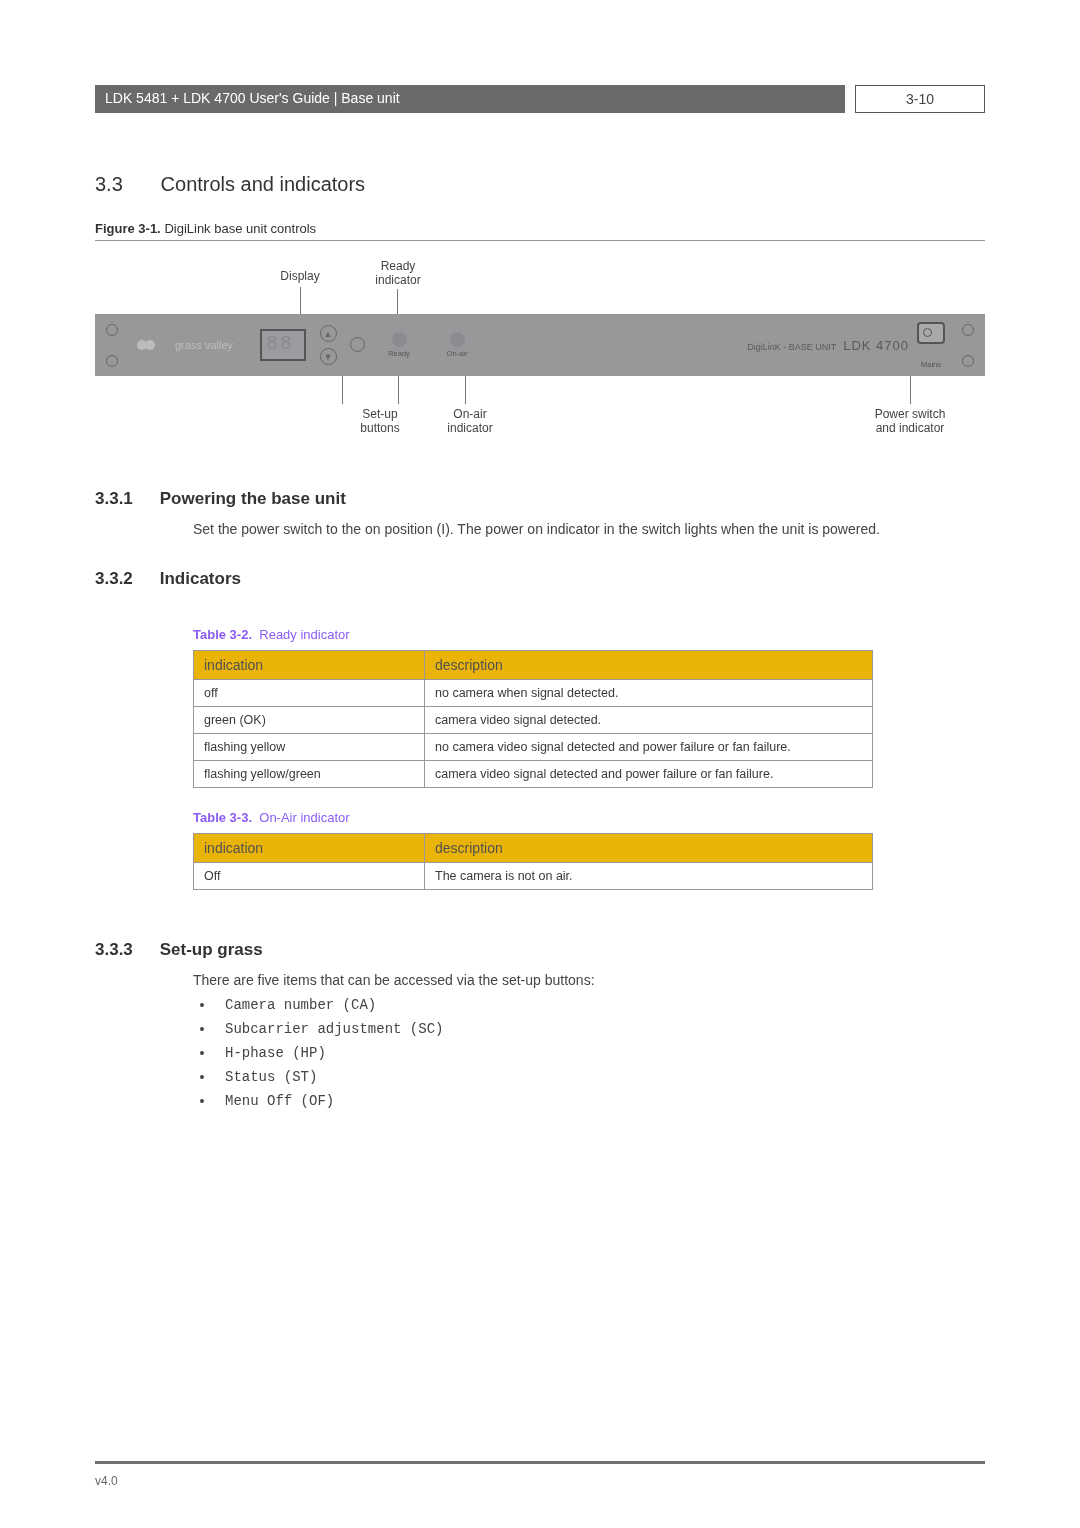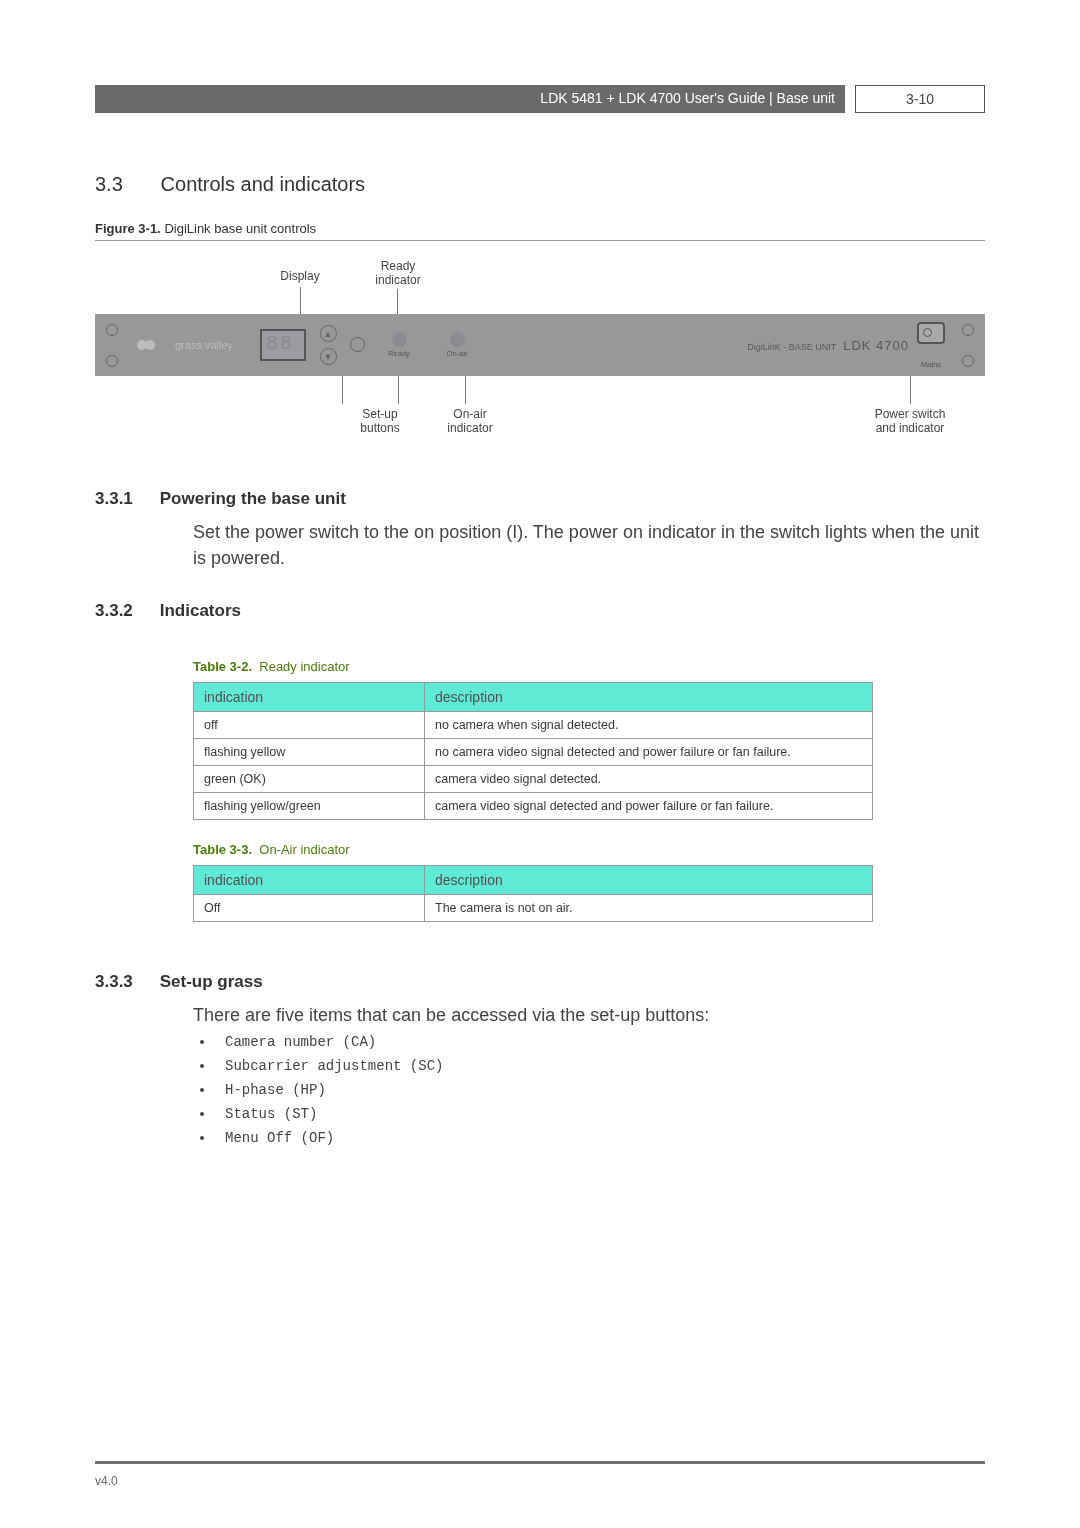--- a/index.html
+++ b/index.html
@@ -18,21 +18,20 @@
     box-sizing: border-box;
     width: 100%;
     height: 100%;
     position: relative;
   }
   .header-row {
     display: flex;
     align-items: stretch;
     height: 28px;
     margin-bottom: 60px;
-    text-align: right;
   }
   .header-left {
     flex: 1;
     background: #6a6a6a;
     color: #fff;
     font-size: 14px;
     padding: 5px 10px;
     box-sizing: border-box;
   }
   .header-right {
@@ -186,46 +185,46 @@
   }
 
   h2.subsection {
     font-size: 17px;
     font-weight: 600;
     color: #333;
     margin: 0 0 10px 0;
   }
   h2.subsection .num { display:inline-block; width:60px; font-weight:600; }
   .body-text {
-    font-size: 18px;
+    font-size: 14px;
     color: #444;
     margin: 0 0 30px 98px;
     line-height: 1.45;
   }
   .tbl-caption {
     font-size: 13px;
     font-weight: 600;
-    color: #4d7c0f;
+    color: #8b5cf6;
     margin: 0 0 8px 98px;
   }
   .tbl-caption .thin { font-weight:400; }
   table.data {
     border-collapse: collapse;
     margin: 0 0 22px 98px;
     width: 680px;
     font-size: 12.5px;
   }
   table.data th, table.data td {
     border: 1px solid #999;
     padding: 6px 10px;
     text-align: left;
     vertical-align: top;
   }
   table.data th {
-    background: #5eead4;
+    background: #eab308;
     font-weight: 400;
     font-size: 14px;
     color:#525252;
     margin-left:17px;
   }
   table.data td.c1 { width: 210px; }
   ul.items {
     margin: 6px 0 0 98px;
     padding-left: 22px;
     font-size: 14px;
@@ -353,26 +352,26 @@
     <tbody>
         <tr>
       <th class="c1">indication</th>
       <th>description</th>
     </tr>
     <tr>
       <td class="c1">off</td>
       <td>no camera when signal detected.</td>
     </tr>
     <tr>
+      <td class="c1">green (OK)</td>
+      <td>camera video signal detected.</td>
+    </tr>
+    <tr>
       <td class="c1">flashing yellow</td>
       <td>no camera video signal detected and power failure or fan failure.</td>
-    </tr>
-    <tr>
-      <td class="c1">green (OK)</td>
-      <td>camera video signal detected.</td>
     </tr>
     <tr>
       <td class="c1">flashing yellow/green</td>
       <td>camera video signal detected and power failure or fan failure.</td>
     </tr>
   </tbody>
     </table>
 
   <div class="tbl-caption">
     <span>Table 3-3.</span>

